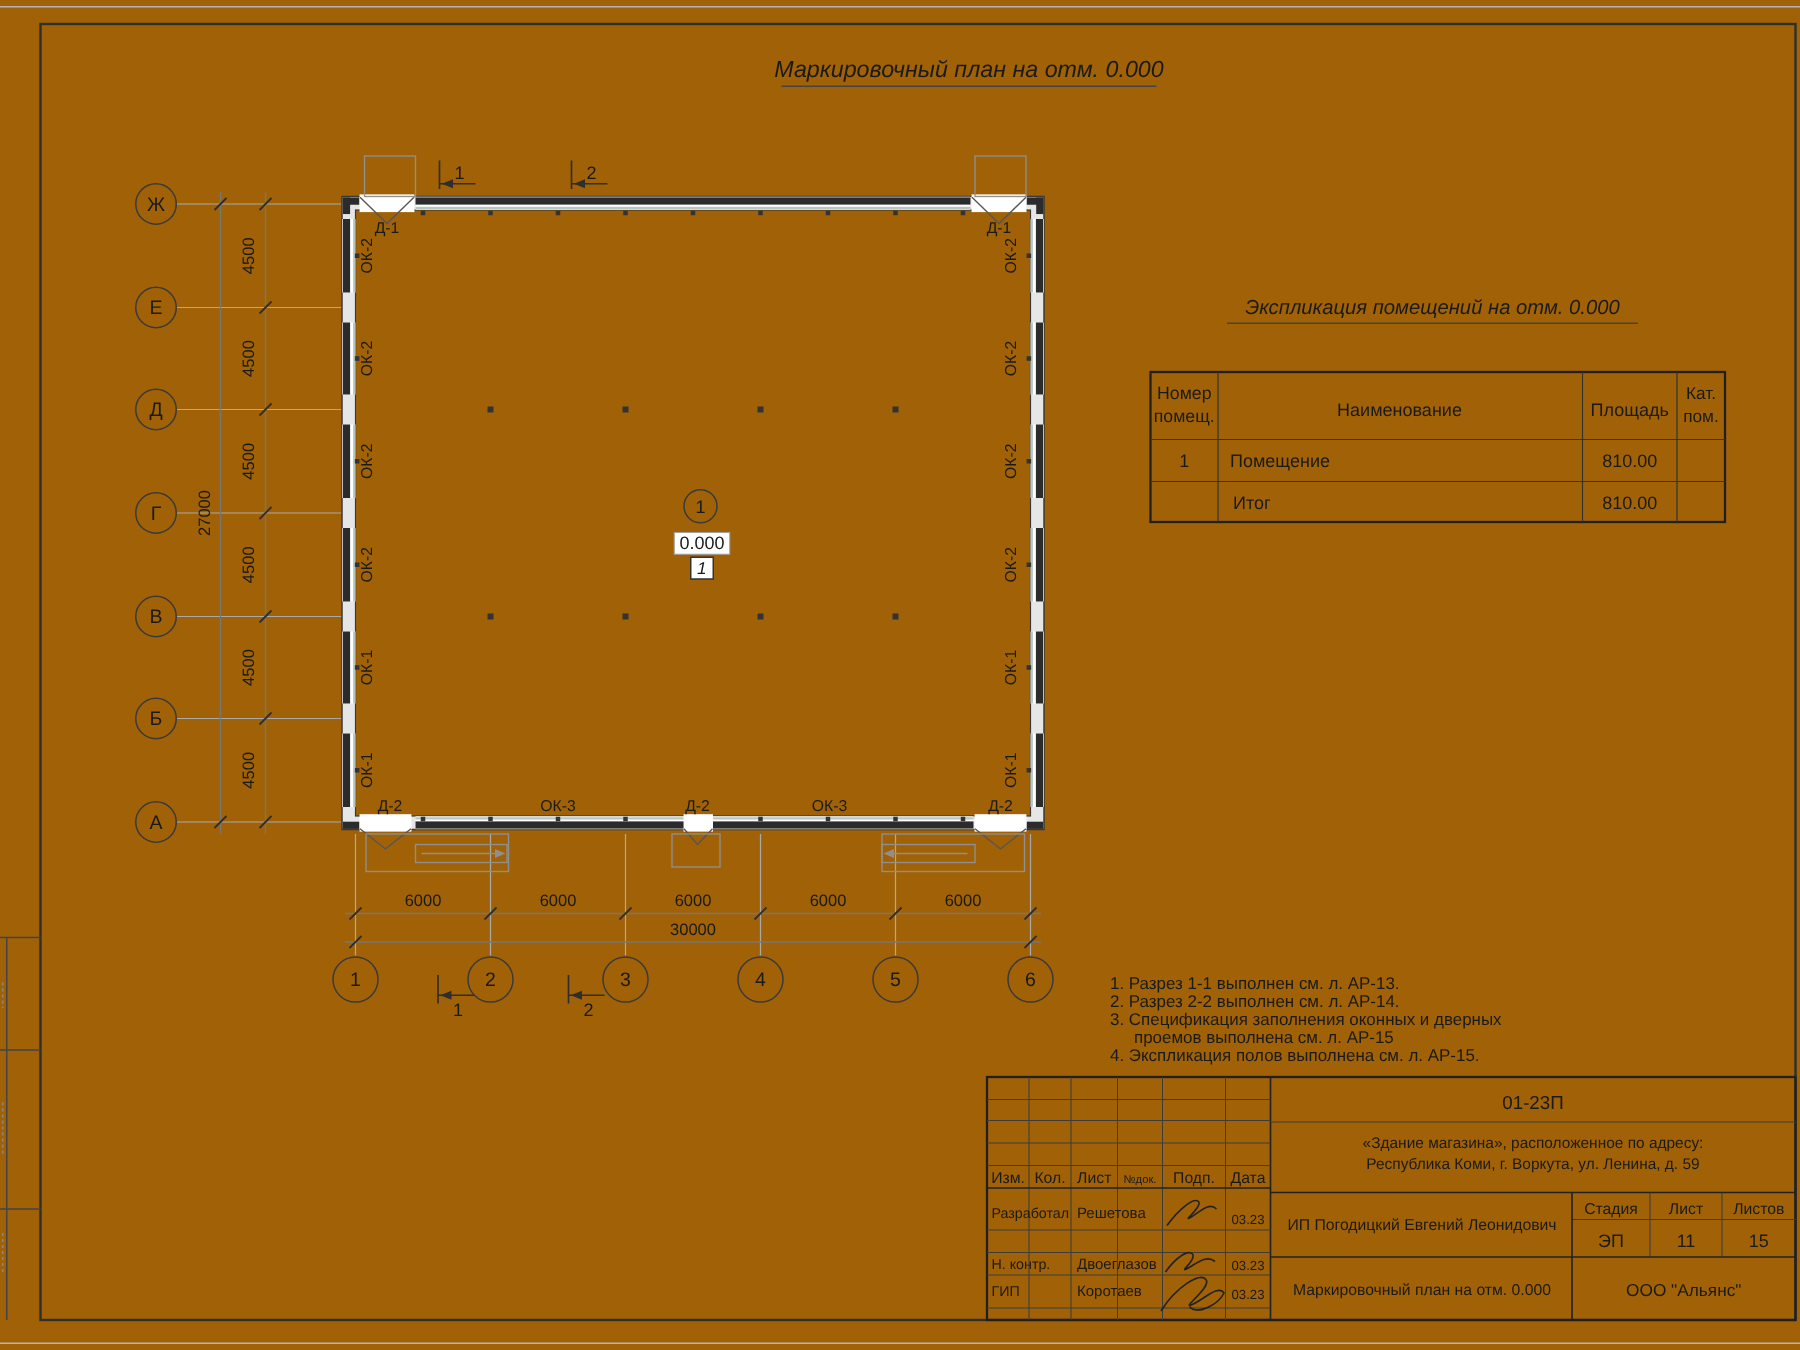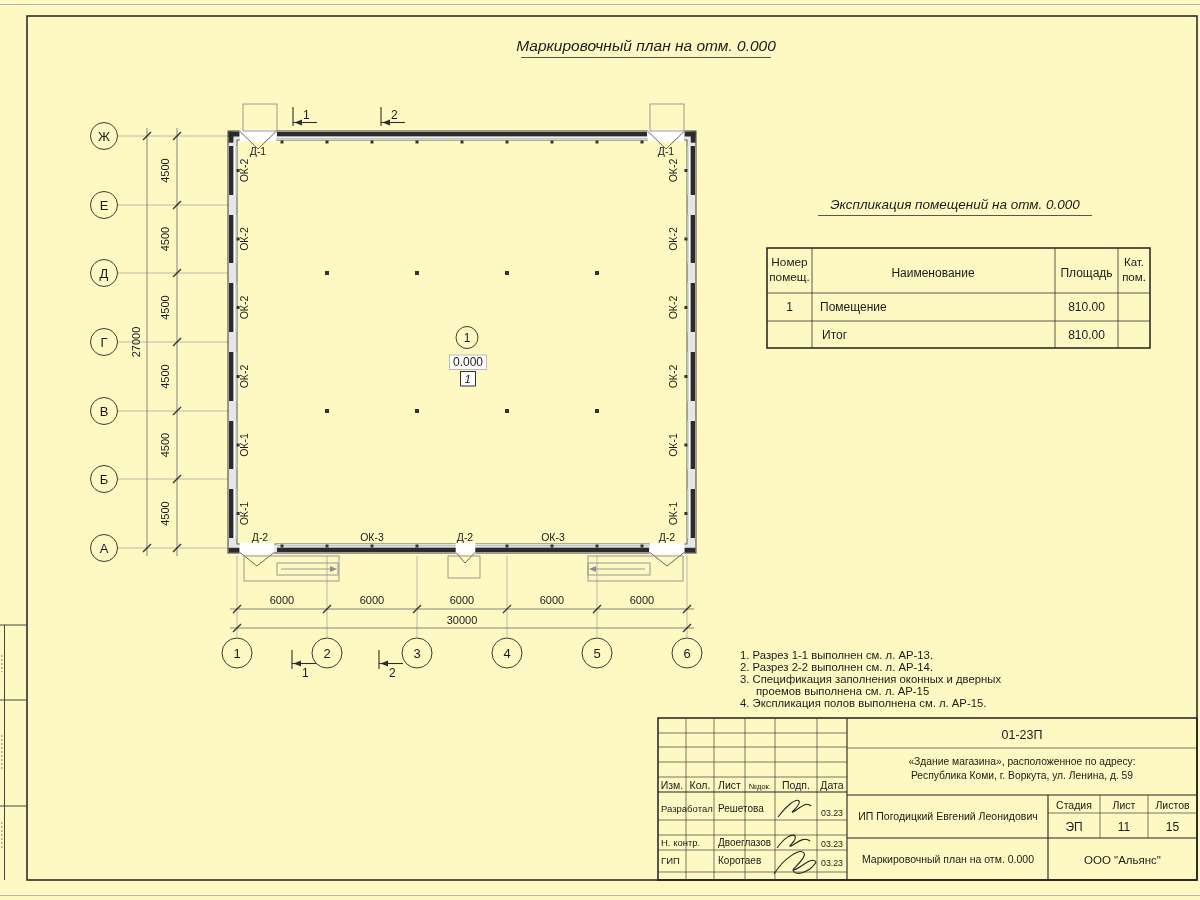--- a/index.html
+++ b/index.html
@@ -1,16 +1,16 @@
 <!DOCTYPE html>
 <html><head>
 <meta charset="utf-8">
 <style>
   html,body{margin:0;padding:0;background:#fff;}
-  #sheet{position:relative;width:1200px;height:900px;background:#fef9c3;overflow:hidden;}
+  #sheet{position:relative;width:1200px;height:900px;background:#a16207;overflow:hidden;}
   svg{position:absolute;left:0;top:0;}
   svg text{font-family:"Liberation Sans",sans-serif;fill:#1a1a1a;}
   .it{font-style:italic;}
   .mid{text-anchor:middle;}
   .xline{stroke:#a9a9a9;stroke-width:0.8;}
   .dimline{stroke:#777;stroke-width:0.9;}
   .tick{stroke:#2e2e2e;stroke-width:1.2;}
   .wl{stroke:#3a3a3a;stroke-width:1;fill:none;}
   .wl2{stroke:#3a3a3a;stroke-width:0.8;fill:none;}
   .swing{stroke:#555;stroke-width:0.9;fill:none;}

